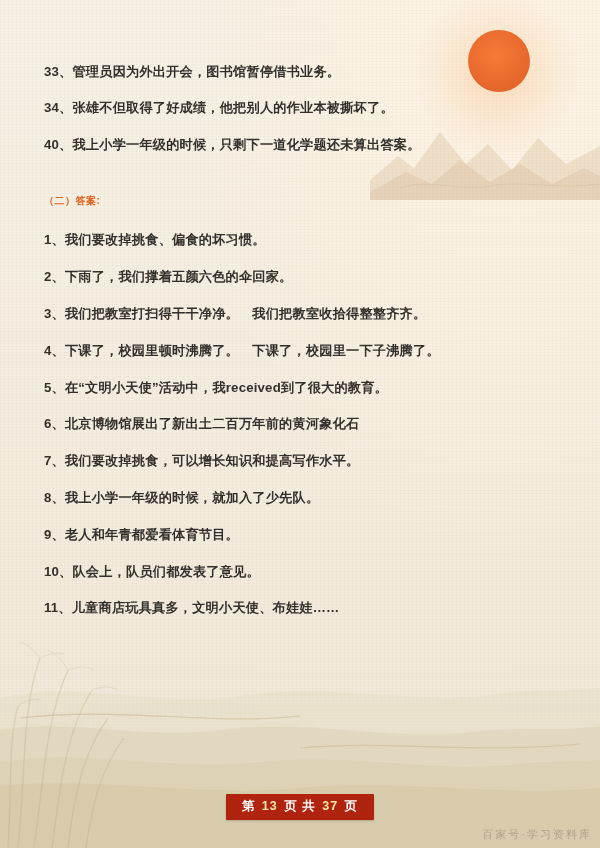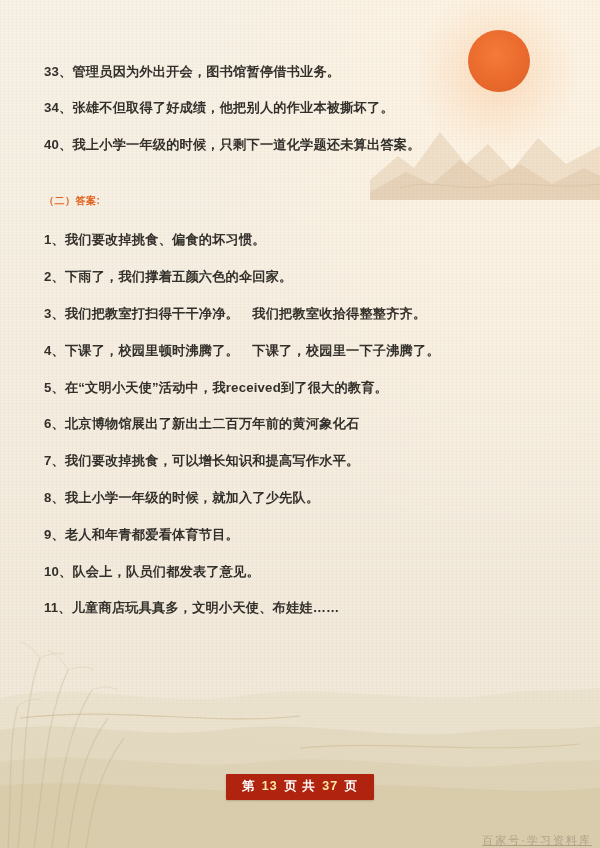--- a/index.html
+++ b/index.html
@@ -124,47 +124,46 @@
     letter-spacing: 0.5px;
     margin: 40px 0 22px 0;
   }
 
   .answers .line { margin-bottom: 17px; }
 
   .footer {
     position: absolute;
     left: 0;
     right: 0;
-    bottom: 48px;
+    bottom: 28px;
     z-index: 7;
     display: flex;
     justify-content: center;
   }
   .footer-band {
     background: #b0240f;
     color: #ffffff;
     font-size: 12.5px;
     font-weight: 700;
     letter-spacing: 1px;
     padding: 4px 16px 5px 16px;
     border-radius: 1px;
     box-shadow: 0 1px 2px rgba(0,0,0,0.18);
   }
   .footer-band .pnum { color: #ffe9a8; padding: 0 2px; }
 
   .watermark {
     position: absolute;
     right: 8px;
-    bottom: 0;
+    bottom: 6px;
     z-index: 8;
     font-size: 11px;
     color: rgba(120,110,95,0.45);
     letter-spacing: 2px;
     font-family: "Liberation Sans", sans-serif;
-    text-decoration: underline;
   }
 </style>
 </head>
 <body>
 
 <div id="page">
 
   <div class="sun-glow"></div>
   <div class="sun"></div>
 

